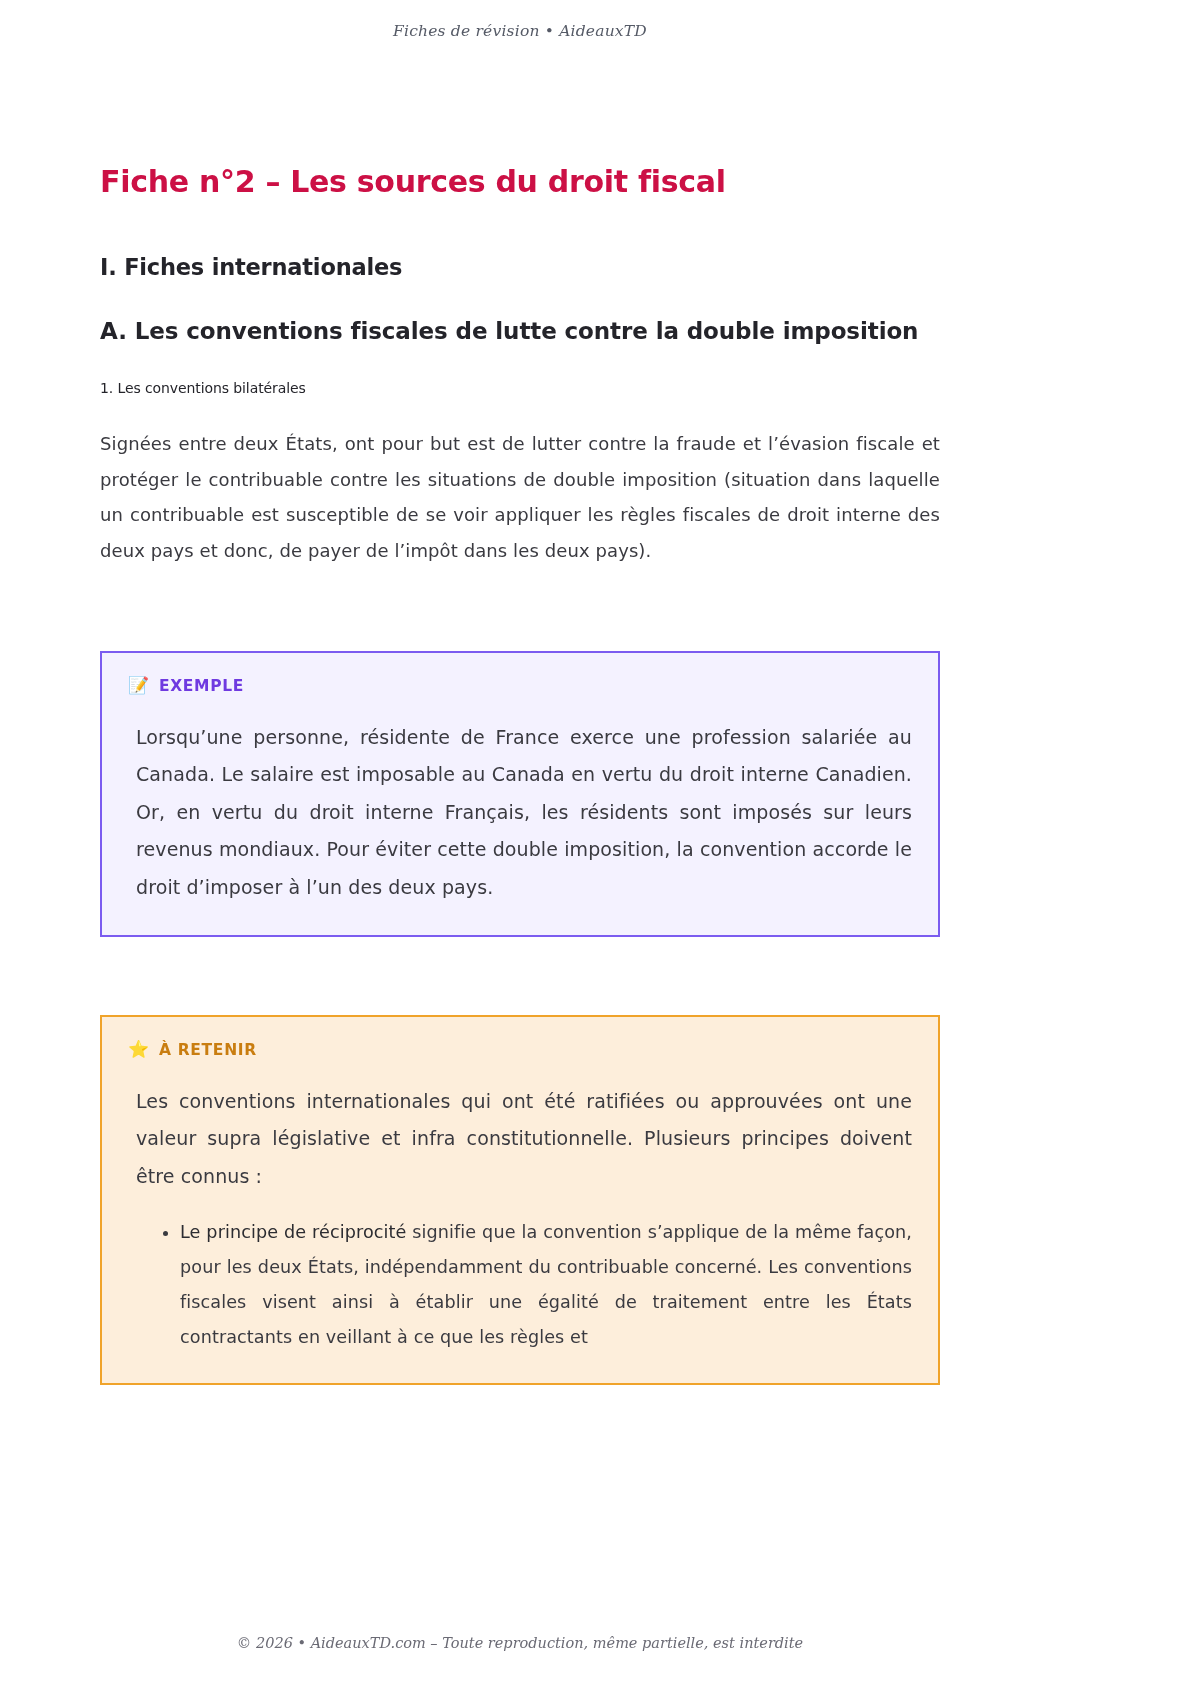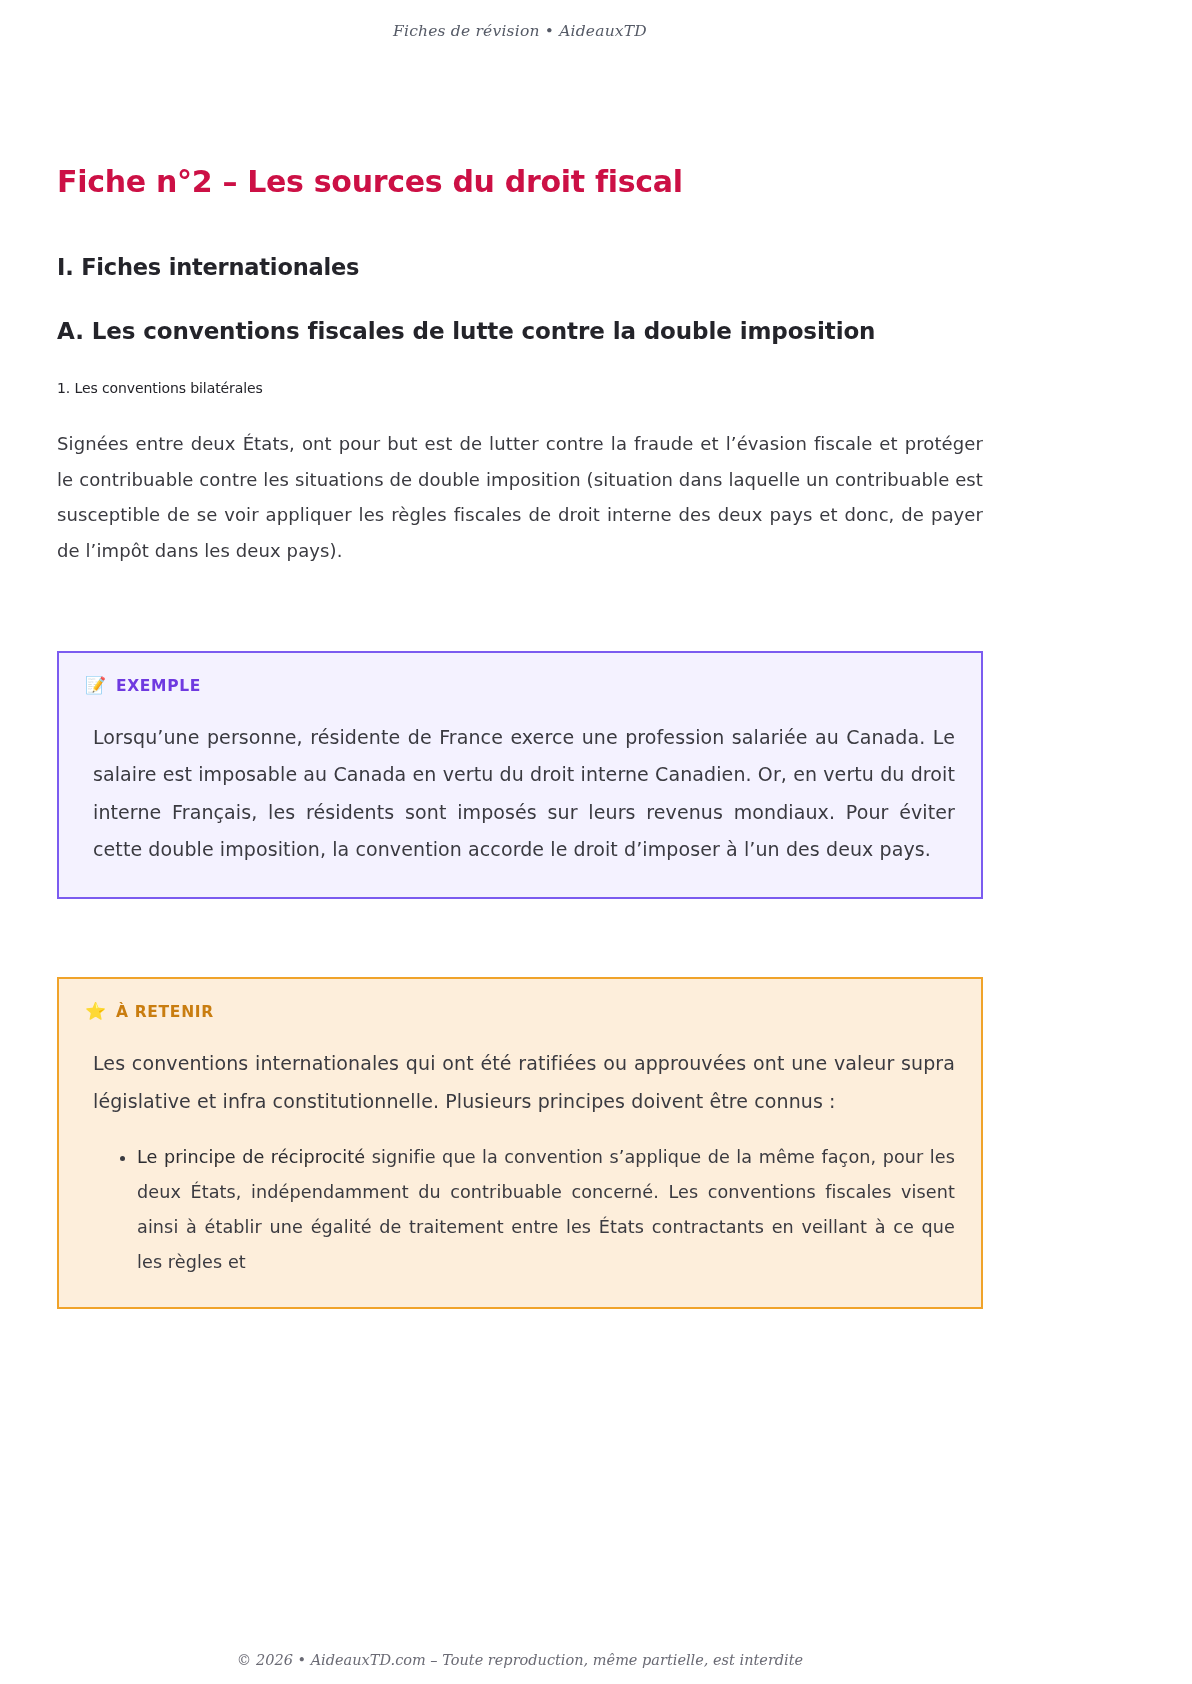--- a/index.html
+++ b/index.html
@@ -26,21 +26,21 @@
   }
   .running-head {
     text-align: center;
     font-family: "DejaVu Serif", serif;
     font-style: italic;
     font-size: 15.5px;
     color: #555a66;
     letter-spacing: 0.2px;
   }
   .content {
-    padding: 0 57px;
+    padding: 0 100px;
     box-sizing: border-box;
     flex: 1 1 auto;
   }
   h1.doc-title {
     font-family: "DejaVu Sans", sans-serif;
     font-size: 30px;
     font-weight: 700;
     color: #cc1045;
     margin: 124px 0 0 0;
     letter-spacing: -0.3px;
@@ -119,21 +119,21 @@
     color: #3a3a40;
     letter-spacing: 0.1px;
   }
   .callout li b { font-weight: 400; color: #2c2c31; }
   .footer {
     text-align: center;
     font-family: "DejaVu Serif", serif;
     font-style: italic;
     font-size: 14.5px;
     color: #6a6a74;
-    padding: 0 0 16px 0;
+    padding: 0 0 33px 0;
     margin-top: 34px;
   }
 </style>
 </head>
 <body>
 
 <div class="page">
 
   <div class="running-head">Fiches de révision • AideauxTD</div>
 

